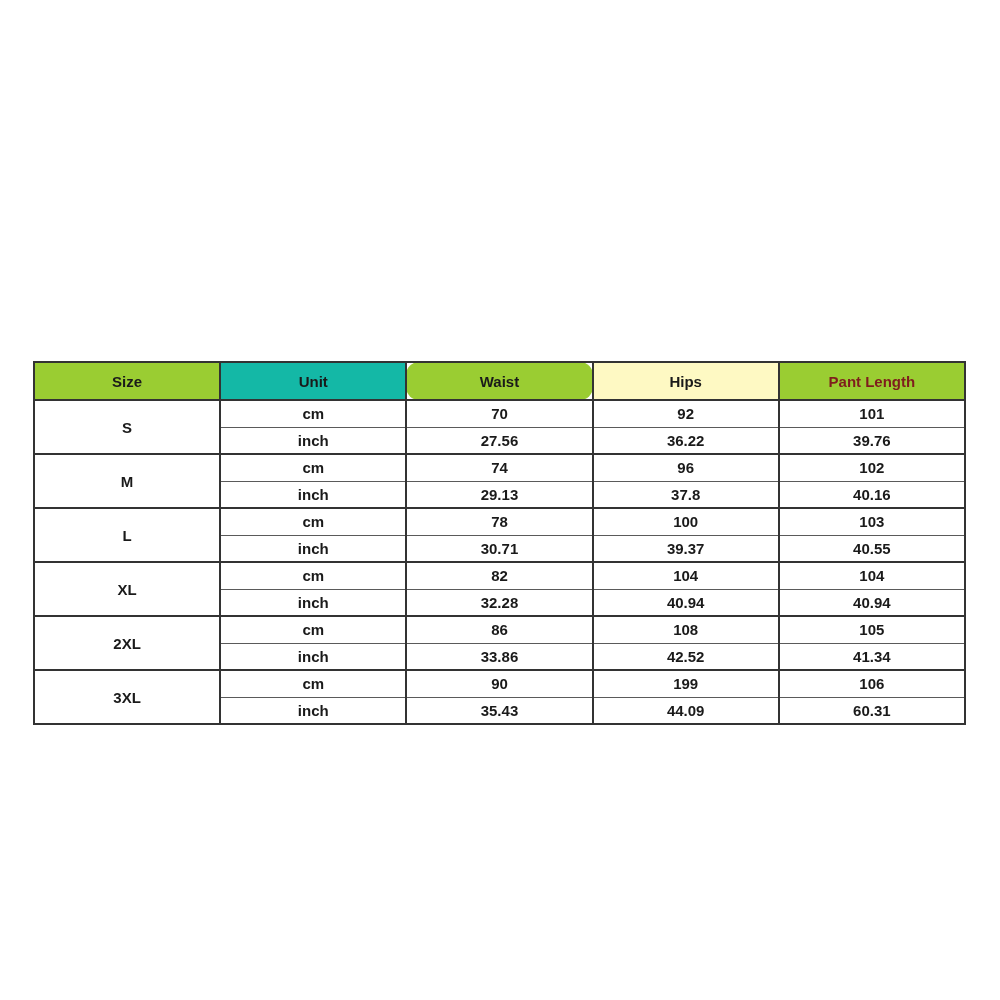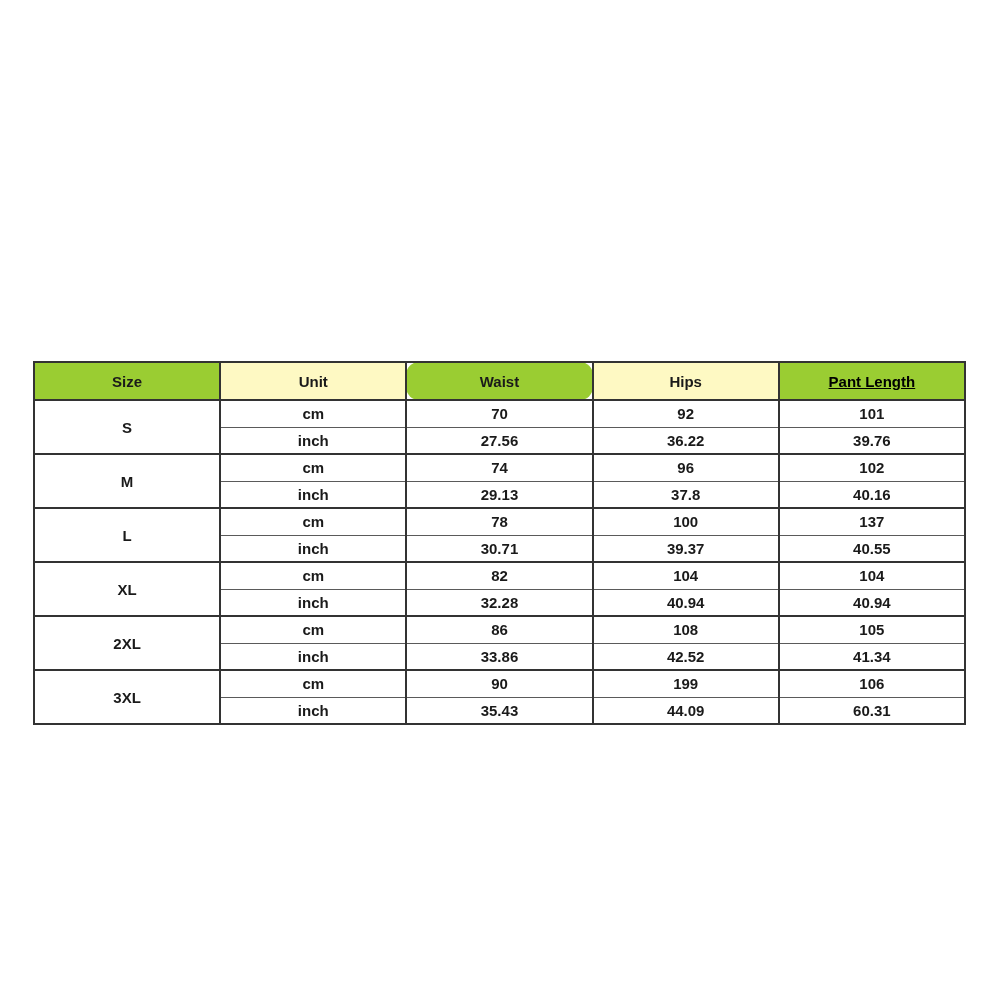--- a/index.html
+++ b/index.html
@@ -66,24 +66,24 @@
 </style>
 </head>
 <body>
 
 <div class="canvas">
   <div class="size-chart-wrap">
     <table class="size-chart">
       <thead>
         <tr>
           <th style="background: rgb(154, 205, 50); color: rgb(26, 26, 26);">Size</th>
-          <th style="background: #fef9c3; color: rgb(26, 26, 26);">Unit</th>
+          <th style="background: #14b8a6; color: rgb(26, 26, 26);">Unit</th>
           <th style="background: rgb(154, 205, 50); color: rgb(26, 26, 26); border-radius: 13px;">Waist</th>
           <th style="background: #fef9c3; color: rgb(26, 26, 26);">Hips</th>
-          <th style="background: rgb(154, 205, 50); color: #000000; text-decoration: underline;">Pant Length</th>
+          <th style="background: rgb(154, 205, 50); color: #7f1d1d;">Pant Length</th>
         </tr>
       </thead>
       <tbody>
           <tr class="row-cm">
             <td rowspan="2" class="size-cell">S</td>
             <td>cm</td>
             <td>70</td>
             <td>92</td>
             <td>101</td>
           </tr>
@@ -104,21 +104,21 @@
             <td>inch</td>
             <td>29.13</td>
             <td>37.8</td>
             <td>40.16</td>
           </tr>
           <tr class="row-cm">
             <td rowspan="2" class="size-cell">L</td>
             <td>cm</td>
             <td>78</td>
             <td>100</td>
-            <td>137</td>
+            <td>103</td>
           </tr>
           <tr class="row-inch">
             <td>inch</td>
             <td>30.71</td>
             <td>39.37</td>
             <td>40.55</td>
           </tr>
           <tr class="row-cm">
             <td rowspan="2" class="size-cell">XL</td>
             <td>cm</td>

